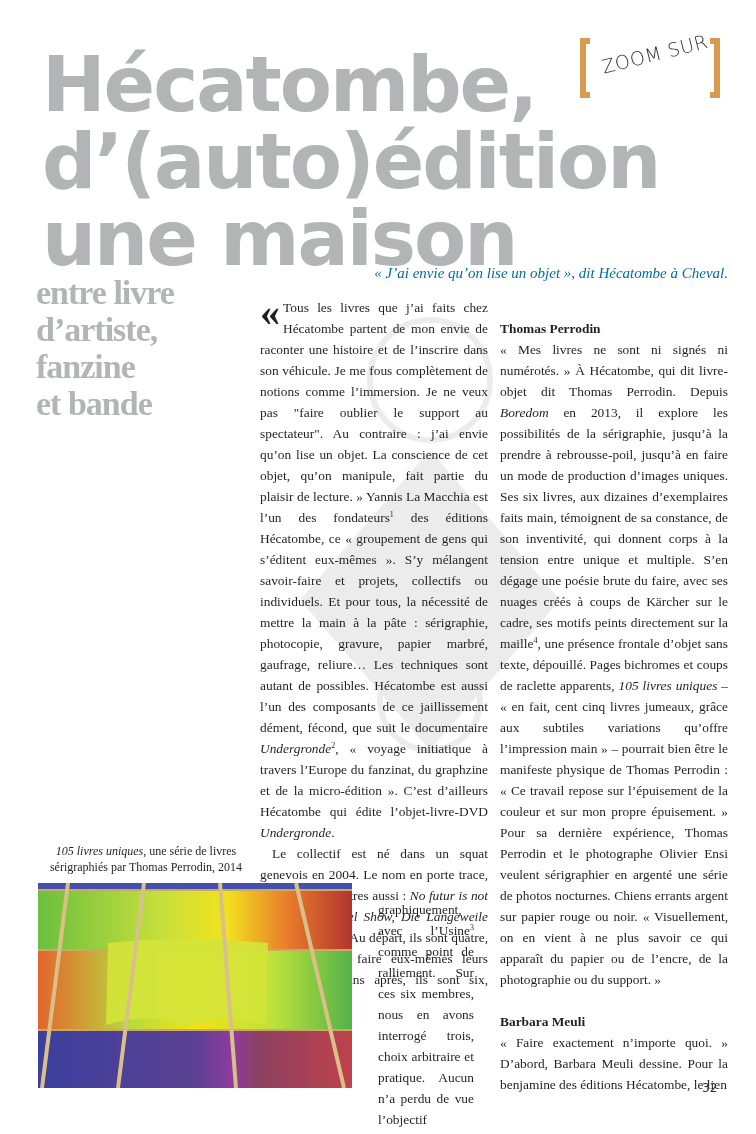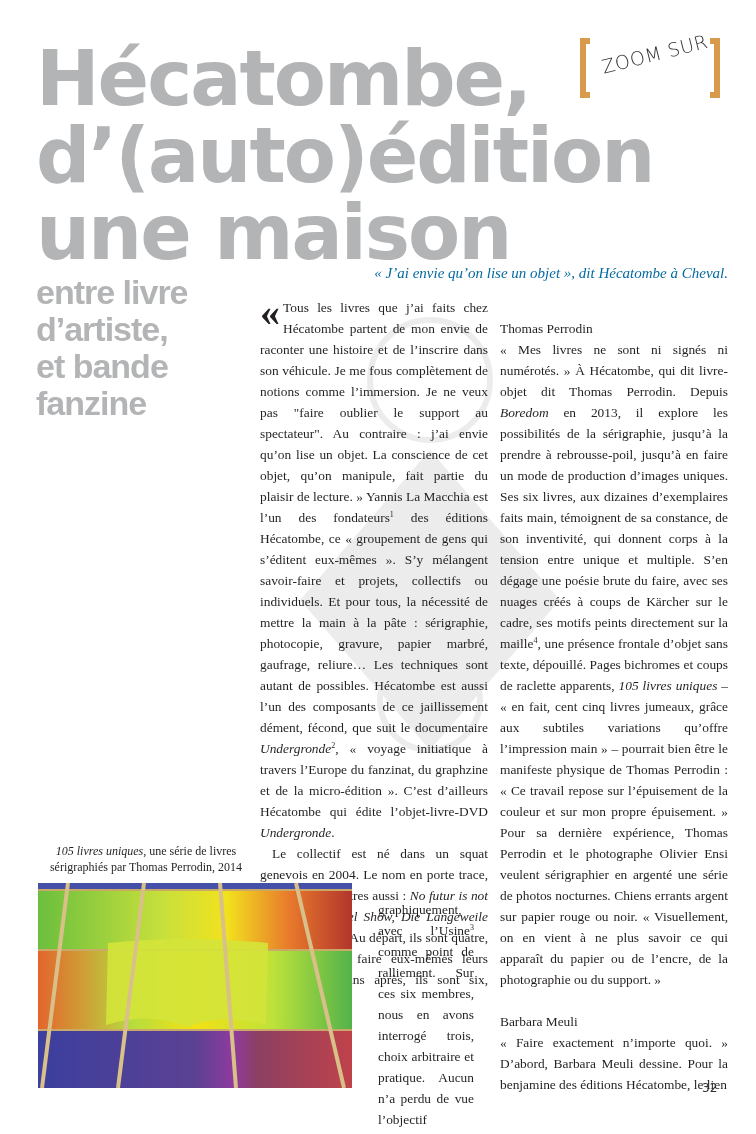--- a/index.html
+++ b/index.html
@@ -1,23 +1,23 @@
 <!DOCTYPE html>
 <html><head>
 <meta charset="utf-8">
 <style>
   html, body { margin: 0; padding: 0; background: #ffffff; }
   body { width: 756px; height: 1134px; position: relative; overflow: hidden;
          font-family: "Liberation Serif", "DejaVu Serif", serif; color: #231f20; }
-  .title { position: absolute; left: 36px; top: 40px; margin: 0;
+  .title { position: absolute; left: 36px; top: 40px; margin: 6px;
            font-family: "DejaVu Sans", "Liberation Sans", sans-serif; font-weight: bold;
            color: #b3b4b6; font-size: 76px; line-height: 77px; letter-spacing: -2px; }
   .title span { display: block; }
   .subtitle { position: absolute; left: 36px; top: 274px; margin: 0;
-              font-family: Liberation Sans, sans-serif; font-weight: bold;
+              font-family: Liberation Serif, serif; font-weight: bold;
               color: #b3b4b6; font-size: 34px; line-height: 37px; letter-spacing: -1px; }
   .subtitle span { display: block; }
   .zoom-sur { position: absolute; left: 580px; top: 38px; width: 140px; height: 62px; }
   .bracket { position: absolute; top: 0; width: 10px; height: 60px;
              border: 6px solid #d89a4c; box-sizing: border-box; }
   .bracket.left { left: 0; border-right: none; }
   .bracket.right { right: 0; border-left: none; }
   .zoom-text { position: absolute; left: 22px; top: 18px;
                font-family: "DejaVu Sans", "Liberation Sans", sans-serif; font-weight: 200;
                font-size: 19px; color: #333; transform: rotate(-14deg); transform-origin: left center;
@@ -25,21 +25,21 @@
   .pullquote { position: absolute; right: 28px; top: 265px; font-style: italic;
                font-size: 15px; color: #0369a1; }
   .col { position: absolute; top: 297px; width: 228px; font-size: 13.4px; line-height: 21px;
          text-align: justify; hyphens: auto; }
   .col p { margin: 0; }
   .col1 { left: 260px; }
   .col2 { left: 500px; }
   .dropquote { float: left; font-size: 40px; line-height: 30px; font-weight: bold;
                margin: 0 3px 0 0; color: #231f20; }
   .indent { text-indent: 12px; }
-  .col h3 { margin: 21px 0 0 0; font-size: 13.4px; font-weight: normal; line-height: 21px; }
+  .col h3 { margin: 21px 0 0 0; font-size: 13.4px; font-weight: bold; line-height: 21px; }
   sup { font-size: 8px; line-height: 0; }
   .caption { position: absolute; left: 36px; top: 843px; width: 220px; text-align: center;
              font-size: 12px; line-height: 16px; color: #231f20; }
   .photo { position: absolute; left: 38px; top: 883px; width: 314px; height: 205px; overflow: hidden;
            background: #c9a868; }
   .photo svg { display: block; }
   .narrow { position: absolute; left: 364px; top: 885px; width: 124px; font-size: 13.4px; line-height: 21px;
             text-align: justify; }
   .narrow p { margin: 14px; }
   .page-number { position: absolute; left: 702px; top: 1081px; font-family: "DejaVu Sans", sans-serif;
@@ -57,22 +57,22 @@
 
 <div class="zoom-sur">
   <div class="bracket left"></div>
   <div class="zoom-text">ZOOM SUR</div>
   <div class="bracket right"></div>
 </div>
 
 <h2 class="subtitle">
   <span>entre livre</span>
   <span>d’artiste,</span>
+  <span>fanzine</span>
   <span>et bande</span>
-  <span>fanzine</span>
 </h2>
 
 <div class="pullquote">« J’ai envie qu’on lise un objet », dit Hécatombe à Cheval.</div>
 
 <svg class="watermark" viewBox="0 0 300 460">
   <circle cx="150" cy="80" r="60" fill="none" stroke="#000" stroke-width="6"></circle>
   <polygon points="150,150 280,300 150,450 20,300" fill="#000"></polygon>
   <circle cx="150" cy="400" r="50" fill="none" stroke="#000" stroke-width="6"></circle>
 </svg>
 

